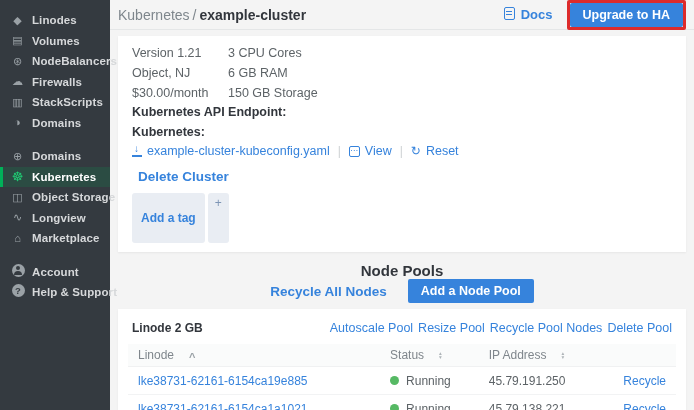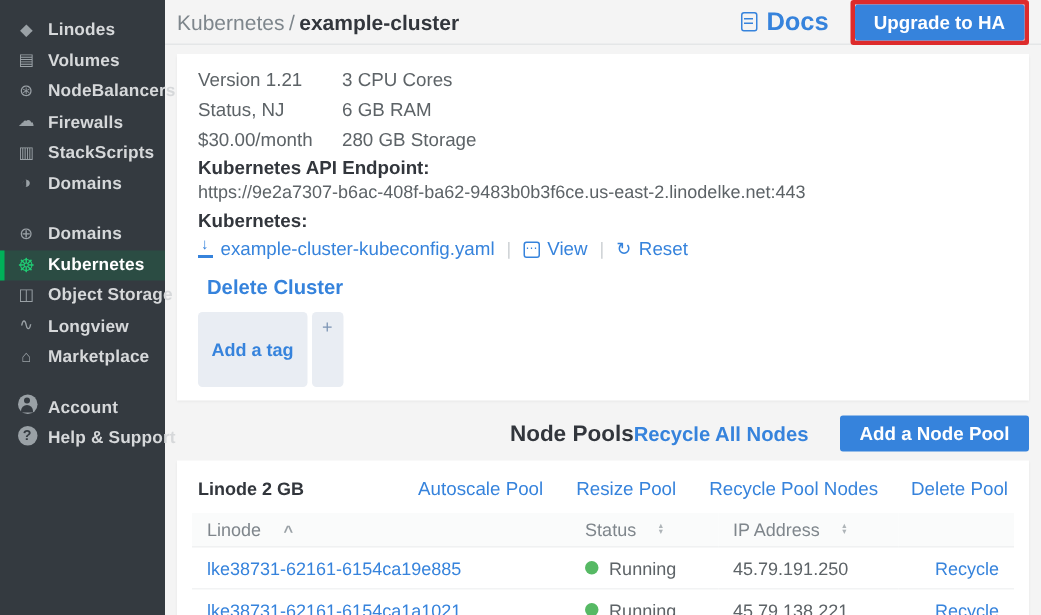--- a/index.html
+++ b/index.html
@@ -66,22 +66,22 @@
     height:30px; padding:0 8px; flex:none;
     display:flex; align-items:center; justify-content:space-between;
     border-bottom:1px solid #e4e6e7;
   }
   .breadcrumb { font-size:14px; }
   .crumb-section { color:#7e868c; cursor:pointer; }
   .crumb-sep { color:#7e868c; padding:0 3px; }
   .crumb-current { color:#32363c; font-weight:700; }
   .topbar-right { display:flex; align-items:center; gap:14px; }
   .docs-link {
-    display:flex; align-items:center; gap:6px;
-    color:#3683dc; font-size:17px; font-weight:600; cursor:pointer;
+    display:flex; gap:6px;
+    color:#3683dc; font-size:13px; font-weight:600; cursor:pointer;
   }
   .docs-icon {
     width:11px; height:13px; border:1.5px solid #3683dc;
     border-radius:2px; position:relative; display:inline-block;
   }
   .docs-icon::before {
     content:""; position:absolute; left:1.5px; right:1.5px; top:2.5px;
     height:1.5px; background:#3683dc; box-shadow:0 3px 0 #3683dc;
   }
   .annotation-box { border:3px solid #dd2b2b; border-radius:2px; }
@@ -118,30 +118,30 @@
   .delete-link { margin-top:10px; margin-left:6px; color:#3683dc; font-size:13.5px; font-weight:600; cursor:pointer; width:max-content; }
   .chip-row { margin-top:9px; display:flex; gap:3px; }
   .tag-chip, .tag-plus {
     background:#e9edf3; color:#3683dc; font-size:12px;
     border-radius:3px; cursor:pointer;
   }
   .tag-chip { padding:18px 9px; font-weight:600; }
   .tag-plus { padding:3px 7px; color:#7d95b5; }
 
   .pools-header {
-    margin:10px 8px 0; display:flex; align-items:center; justify-content:flex-end;
+    margin:10px 8px 0; display:flex; align-items:center; justify-content:center;flex-direction:column;
   }
   .pools-title { font-size:15px; font-weight:700; color:#32363c; }
   .pools-actions { display:flex; align-items:center; gap:21px; }
   .recycle-all { color:#3683dc; font-size:13.5px; font-weight:600; cursor:pointer; }
 
   .pool-card { padding:10px 10px 0; }
   .pool-head { display:flex; align-items:center; justify-content:space-between; padding:2px 4px 0 4px; }
   .pool-name { font-size:12px; font-weight:700; color:#32363c; }
-  .pool-links { display:flex; gap:22px; }
+  .pool-links { display:flex; gap:5px; }
   .pool-link { color:#3683dc; font-size:12.5px; cursor:pointer; white-space:nowrap; }
 
   table.nodes { width:100%; border-collapse:collapse; margin-top:9px; font-size:12px; }
   .nodes thead th {
     background:#fafbfb; color:#7f868c; font-weight:400; text-align:left;
     padding:4px 10px; border-bottom:1px solid #f0f1f2; cursor:pointer;
   }
   .nodes tbody td { padding:6.5px 10px; border-bottom:1px solid #f2f3f4; color:#5d6367; }
   .col-linode { width:46%; }
   .col-status { width:18%; }
@@ -238,28 +238,27 @@
         <span class="annotation-box">
           <button class="btn-primary">Upgrade to HA</button>
         </span>
       </div>
     </div>
 
     <section class="card summary-card">
       <div class="specs">
         <span>Version 1.21</span>
         <span>3 CPU Cores</span>
-        <span>Status, NJ</span>
+        <span>Object, NJ</span>
         <span>6 GB RAM</span>
         <span>$30.00/month</span>
-        <span>280 GB Storage</span>
+        <span>150 GB Storage</span>
       </div>
 
       <div class="section-label">Kubernetes API Endpoint:</div>
-      <div class="endpoint-url">https://9e2a7307-b6ac-408f-ba62-9483b0b3f6ce.us-east-2.linodelke.net:443</div>
 
       <div class="section-label">Kubernetes:</div>
       <div class="kc-actions">
         <span class="kc-link">
           <span class="dl-icon"></span>
           <span>example-cluster-kubeconfig.yaml</span>
         </span>
         <span class="pipe">|</span>
         <span class="kc-link">
           <span class="view-icon"></span>

